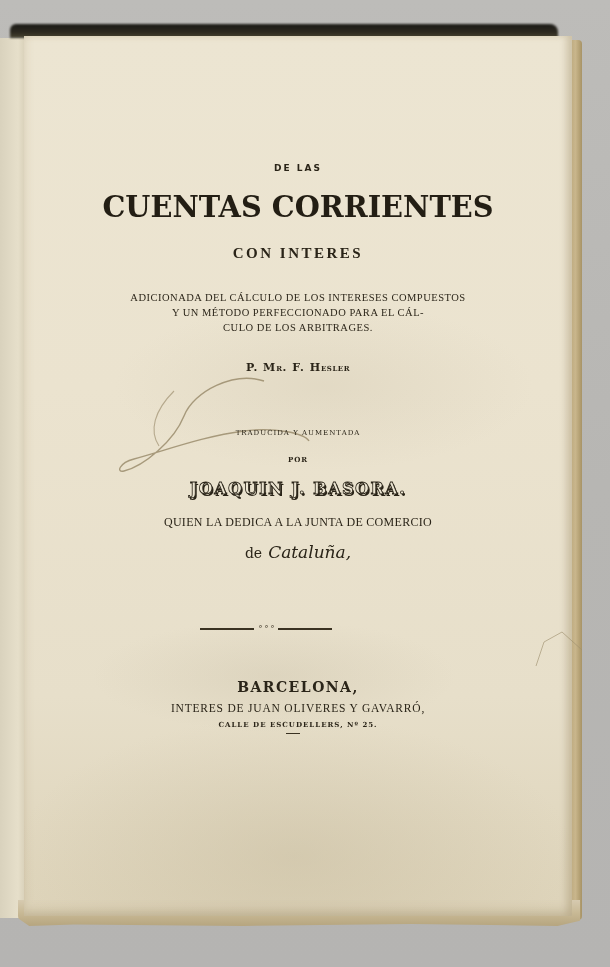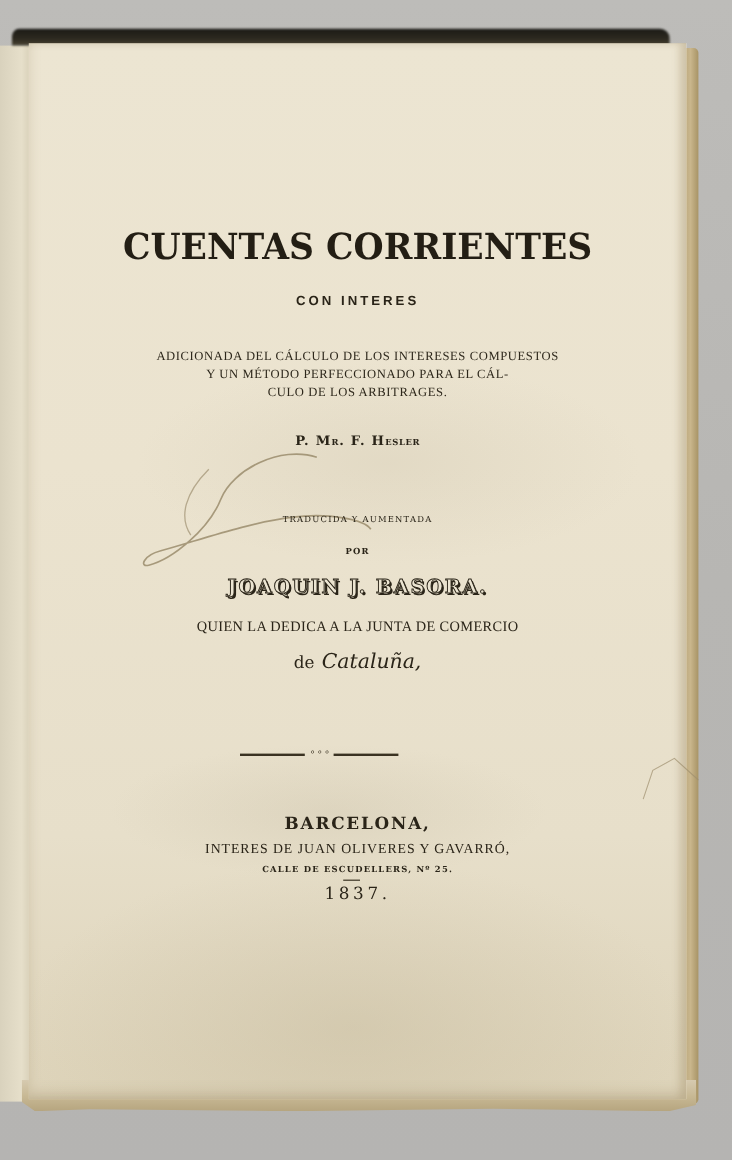--- a/index.html
+++ b/index.html
@@ -106,24 +106,24 @@
       top: 153px;
       font-size: 30px;
       font-weight: bold;
       letter-spacing: 0px;
       font-family: "DejaVu Serif", serif;
       transform: scaleX(0.96);
       color: #231e14;
     }
     .con-interes {
       top: 209px;
-      font-size: 11px;
+      font-size: 15px;
       font-weight: bold;
       letter-spacing: 2.5px;
-      font-family: Liberation Sans, sans-serif;
+      font-family: Liberation Serif, serif;
     }
     .sub {
       font-size: 10.5px;
       letter-spacing: 0.5px;
       font-family: "Liberation Serif", serif;
       color: #2d271b;
     }
     .sub1 { top: 256px; }
     .sub2 { top: 271px; }
     .sub3 { top: 286px; }
@@ -274,20 +274,21 @@
 
   <svg class="handwriting" viewBox="0 0 200 110">
     <path d="M150 10 C120 0, 80 20, 70 45 C60 70, 30 95, 10 100 C2 102, 5 92, 20 88 C50 80, 90 65, 130 60 C160 56, 190 62, 195 70" fill="none" stroke="#8a7a58" stroke-width="1.4" opacity="0.7"></path>
     <path d="M60 20 C40 40, 35 60, 45 75" fill="none" stroke="#8a7a58" stroke-width="1.1" opacity="0.55"></path>
   </svg>
 
   <svg class="corner-crease" viewBox="0 0 50 40">
     <path d="M2 38 L10 14 L28 4 L48 22" fill="none" stroke="#9e8f6e" stroke-width="0.9" opacity="0.7"></path>
   </svg>
 
+  <div class="line de-las">DE LAS</div>
   <div class="line title-cuentas">CUENTAS CORRIENTES</div>
   <div class="line con-interes">CON INTERES</div>
 
   <div class="line sub sub1">ADICIONADA DEL CÁLCULO DE LOS INTERESES COMPUESTOS</div>
   <div class="line sub sub2">Y UN MÉTODO PERFECCIONADO PARA EL CÁL-</div>
   <div class="line sub sub3">CULO DE LOS ARBITRAGES.</div>
 
   <div class="line author"><span>P. M</span><small>R</small><span>. F. H</span><small>ESLER</small></div>
 
   <div class="line traducida">TRADUCIDA Y AUMENTADA</div>
@@ -299,14 +300,13 @@
   <div class="ornament">
     <div class="rule left"></div>
     <span class="dots">∘∘∘</span>
     <div class="rule right"></div>
   </div>
 
   <div class="line barcelona">BARCELONA,</div>
   <div class="line imprenta">INTERES DE JUAN OLIVERES Y GAVARRÓ,</div>
   <div class="line calle">CALLE DE ESCUDELLERS, Nº 25.</div>
   <div class="short-rule"></div>
-  <div class="line year">1837.</div>
 </div>
 
 </body></html>

